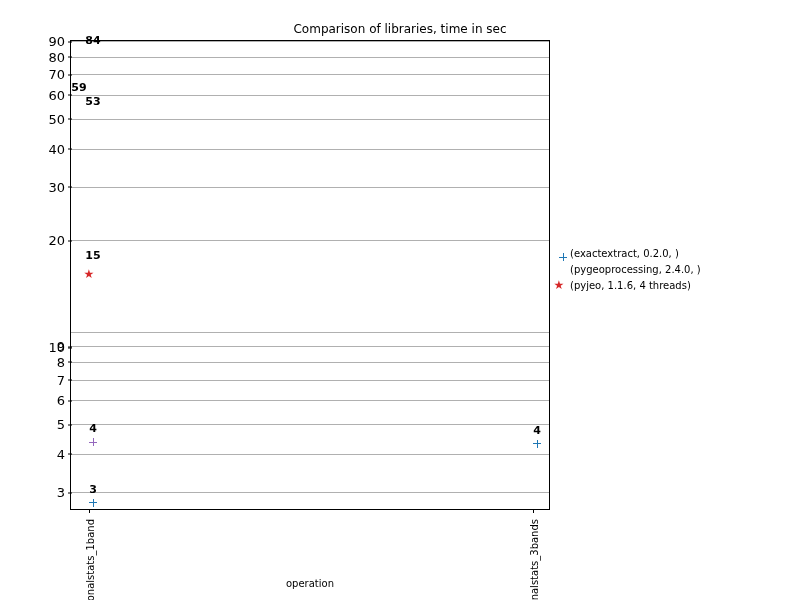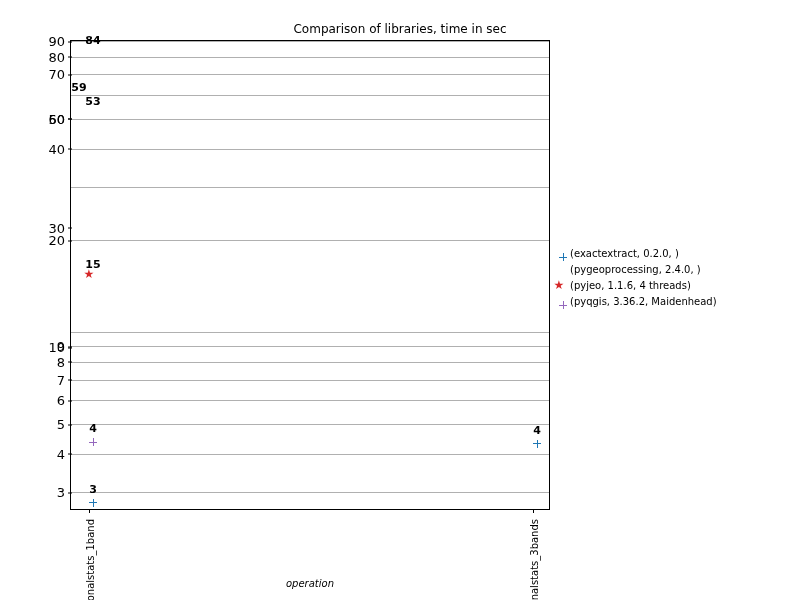--- a/index.html
+++ b/index.html
@@ -165,27 +165,27 @@
       <div class="ytick" style="top: 338.666px;">7</div>
       <div class="grid" style="top: 320.959px;"></div>
       <div class="ytick" style="top: 320.959px;">8</div>
       <div class="grid" style="top: 305.34px;"></div>
       <div class="ytick" style="top: 305.34px;">9</div>
       <div class="grid" style="top: 291.368px;"></div>
       <div class="ytick" style="top: 291.368px; margin-top: 15px;">10</div>
       <div class="grid" style="top: 199.452px;"></div>
       <div class="ytick" style="top: 199.452px;">20</div>
       <div class="grid" style="top: 145.684px;"></div>
-      <div class="ytick" style="top: 145.684px; margin-top: 41px;">30</div>
+      <div class="ytick" style="top: 145.684px;">30</div>
       <div class="grid" style="top: 107.535px;"></div>
       <div class="ytick" style="top: 107.535px;">40</div>
       <div class="grid" style="top: 77.9448px;"></div>
       <div class="ytick" style="top: 77.9448px;">50</div>
       <div class="grid" style="top: 53.7677px;"></div>
-      <div class="ytick" style="top: 53.7677px; margin-top: 24px;">60</div>
+      <div class="ytick" style="top: 53.7677px;">60</div>
       <div class="grid" style="top: 33.3261px;"></div>
       <div class="ytick" style="top: 33.3261px;">70</div>
       <div class="grid" style="top: 15.6189px;"></div>
       <div class="ytick" style="top: 15.6189px;">80</div>
       <div class="grid" style="top: 0px;"></div>
       <div class="ytick" style="top: 0px;">90</div>
       <div class="xtick-mark" style="left: 18px;"></div>
       <div class="xtick-label" style="left: 18px; top: 478px;">zonalstats_1band</div>
       <div class="xtick-mark" style="left: 462px;"></div>
       <div class="xtick-label" style="left: 462px; top: 478px;">zonalstats_3bands</div>
@@ -201,52 +201,46 @@
         <span style="color: rgb(255, 127, 14);"><span class="m-dot"></span></span>
       </div>
       <div class="lbl" style="left: 22px; top: -0.851038px;">84</div>
       <div class="pt" style="left: 18px; top: 70.2179px;">
         <span style="color: rgb(44, 160, 44);"><span class="m-dot-lg"></span></span>
       </div>
       <div class="lbl" style="left: 22px; top: 60.2179px;">53</div>
       <div class="pt" style="left: 18px; top: 233.252px;">
         <span style="color: rgb(214, 39, 40);"><span class="m-star">★</span></span>
       </div>
-      <div class="lbl" style="left: 22px; top: 223px; text-align: right;">15</div>
+      <div class="lbl" style="left: 22px; top: 214px; text-align: right;">15</div>
       <div class="pt" style="left: 18px; top: 397.256px;">
         <span style="color: rgb(148, 103, 189);"><span class="m-plus-thin"></span></span>
       </div>
       <div class="lbl" style="left: 22px; top: 387.256px;">4</div>
       <div class="pt" style="left: 18px; top: 55.9964px;">
         <span style="color: rgb(140, 86, 75);"><span class="m-pix"></span></span>
       </div>
       <div class="lbl" style="left: 8px; top: 45.9964px;">59</div>
     </div>
 
-  <div class="xlabel" style="left: 70px; width: 480px; top: 578px; font-style: italic;">operation</div>
+  <div class="xlabel" style="left: 70px; width: 480px; top: 578px;">operation</div>
 
   <div class="legend" id="legend" style="left: 548px; top: 245px;">
       <div class="legend-row">
         <div class="legend-mk">
           <span style="color: rgb(31, 119, 180);"><span class="m-plus"></span></span>
         </div>
         <span>(exactextract, 0.2.0, )</span>
       </div>
       <div class="legend-row">
         <div class="legend-mk">
           <span style="color: rgb(44, 160, 44);"><span class="m-dot-lg"></span></span>
         </div>
         <span>(pygeoprocessing, 2.4.0, )</span>
       </div>
       <div class="legend-row">
         <div class="legend-mk">
           <span style="color: rgb(214, 39, 40);"><span class="m-star">★</span></span>
         </div>
         <span>(pyjeo, 1.1.6, 4 threads)</span>
       </div>
-      <div class="legend-row">
-        <div class="legend-mk">
-          <span style="color: rgb(148, 103, 189);"><span class="m-plus-thin"></span></span>
-        </div>
-        <span>(pyqgis, 3.36.2, Maidenhead)</span>
-      </div>
     </div>
 </div>
 
 </body></html>

